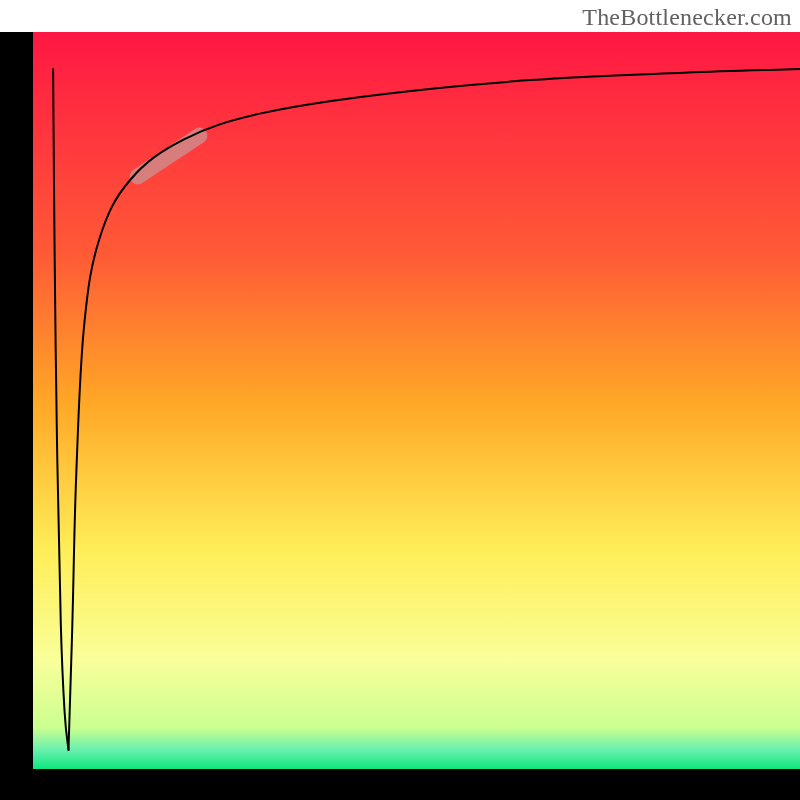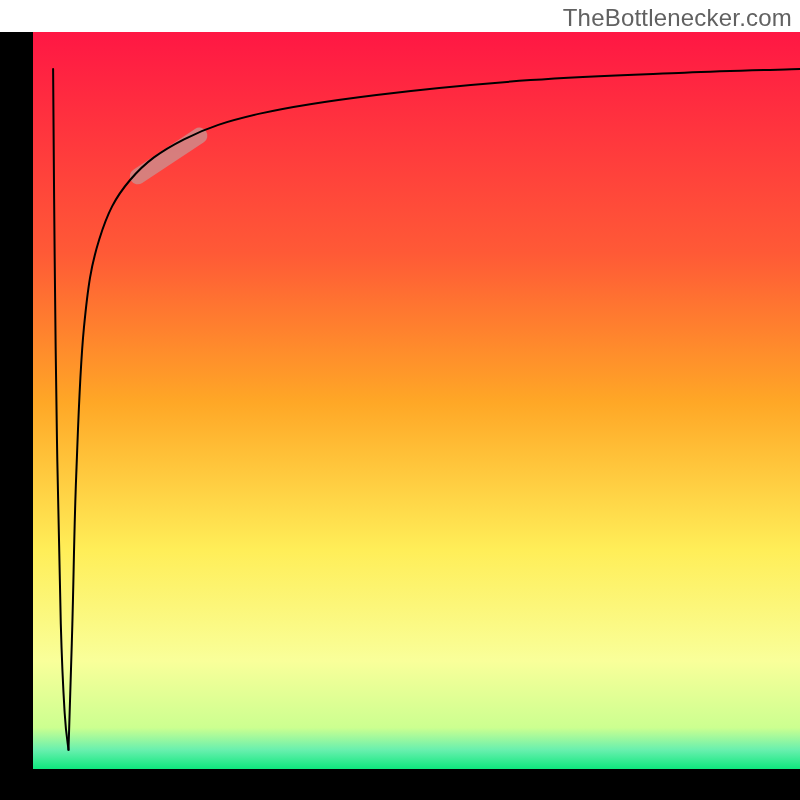--- a/index.html
+++ b/index.html
@@ -10,20 +10,21 @@
     position: relative;
     font-family: Arial, Helvetica, sans-serif;
     background: #000;
   }
   .chart-container {
     position: absolute;
     top: 0;
     left: 0;
     width: 800px;
     height: 600px;
+    font-family: Liberation Serif, serif;
   }
   .watermark {
     position: absolute;
     top: 4px;
     right: 8px;
     font-size: 24px;
     font-weight: 500;
     color: #616161;
     letter-spacing: 0.2px;
   }

